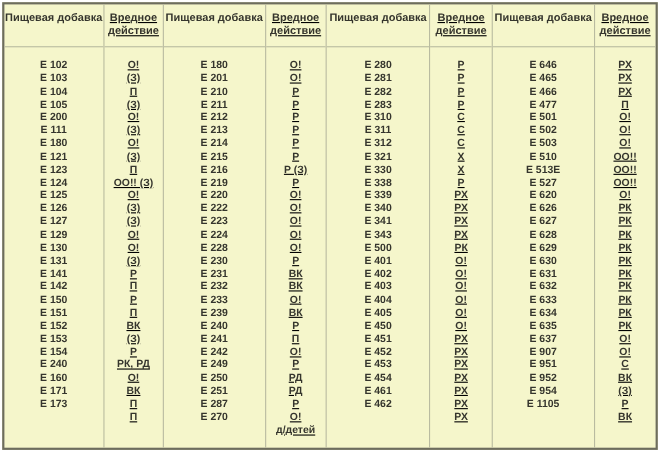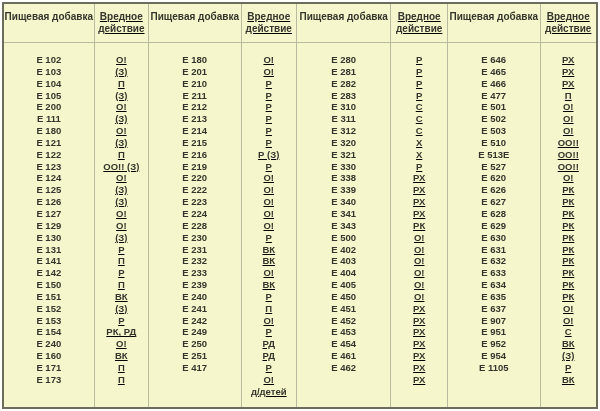--- a/index.html
+++ b/index.html
@@ -57,21 +57,20 @@
       <div class="spacer"></div>
       <div class="cells">
           <div class="cell">E 102</div>
           <div class="cell">E 103</div>
           <div class="cell">E 104</div>
           <div class="cell">E 105</div>
           <div class="cell">E 200</div>
           <div class="cell">E 111</div>
           <div class="cell">E 180</div>
           <div class="cell">E 121</div>
-          <div class="cell">E 122</div>
           <div class="cell">E 123</div>
           <div class="cell">E 124</div>
           <div class="cell">E 125</div>
           <div class="cell">E 126</div>
           <div class="cell">E 127</div>
           <div class="cell">E 129</div>
           <div class="cell">E 130</div>
           <div class="cell">E 131</div>
           <div class="cell">E 141</div>
           <div class="cell">E 142</div>
@@ -146,21 +145,22 @@
           <div class="cell">E 231</div>
           <div class="cell">E 232</div>
           <div class="cell">E 233</div>
           <div class="cell">E 239</div>
           <div class="cell">E 240</div>
           <div class="cell">E 241</div>
           <div class="cell">E 242</div>
           <div class="cell">E 249</div>
           <div class="cell">E 250</div>
           <div class="cell">E 251</div>
-          <div class="cell">E 417</div>
+          <div class="cell">E 287</div>
+          <div class="cell">E 270</div>
         </div>
     </div>
     <div class="col action">
       <div class="header-cell">Вредное действие</div>
       <div class="spacer"></div>
       <div class="cells">
           <div class="cell">О!</div>
           <div class="cell">О!</div>
           <div class="cell">Р</div>
           <div class="cell">Р</div>
@@ -198,29 +198,29 @@
       <div class="header-cell">Пищевая добавка</div>
       <div class="spacer"></div>
       <div class="cells">
           <div class="cell">E 280</div>
           <div class="cell">E 281</div>
           <div class="cell">E 282</div>
           <div class="cell">E 283</div>
           <div class="cell">E 310</div>
           <div class="cell">E 311</div>
           <div class="cell">E 312</div>
-          <div class="cell">E 320</div>
           <div class="cell">E 321</div>
           <div class="cell">E 330</div>
           <div class="cell">E 338</div>
           <div class="cell">E 339</div>
           <div class="cell">E 340</div>
           <div class="cell">E 341</div>
           <div class="cell">E 343</div>
           <div class="cell">E 500</div>
+          <div class="cell">E 401</div>
           <div class="cell">E 402</div>
           <div class="cell">E 403</div>
           <div class="cell">E 404</div>
           <div class="cell">E 405</div>
           <div class="cell">E 450</div>
           <div class="cell">E 451</div>
           <div class="cell">E 452</div>
           <div class="cell">E 453</div>
           <div class="cell">E 454</div>
           <div class="cell">E 461</div>

